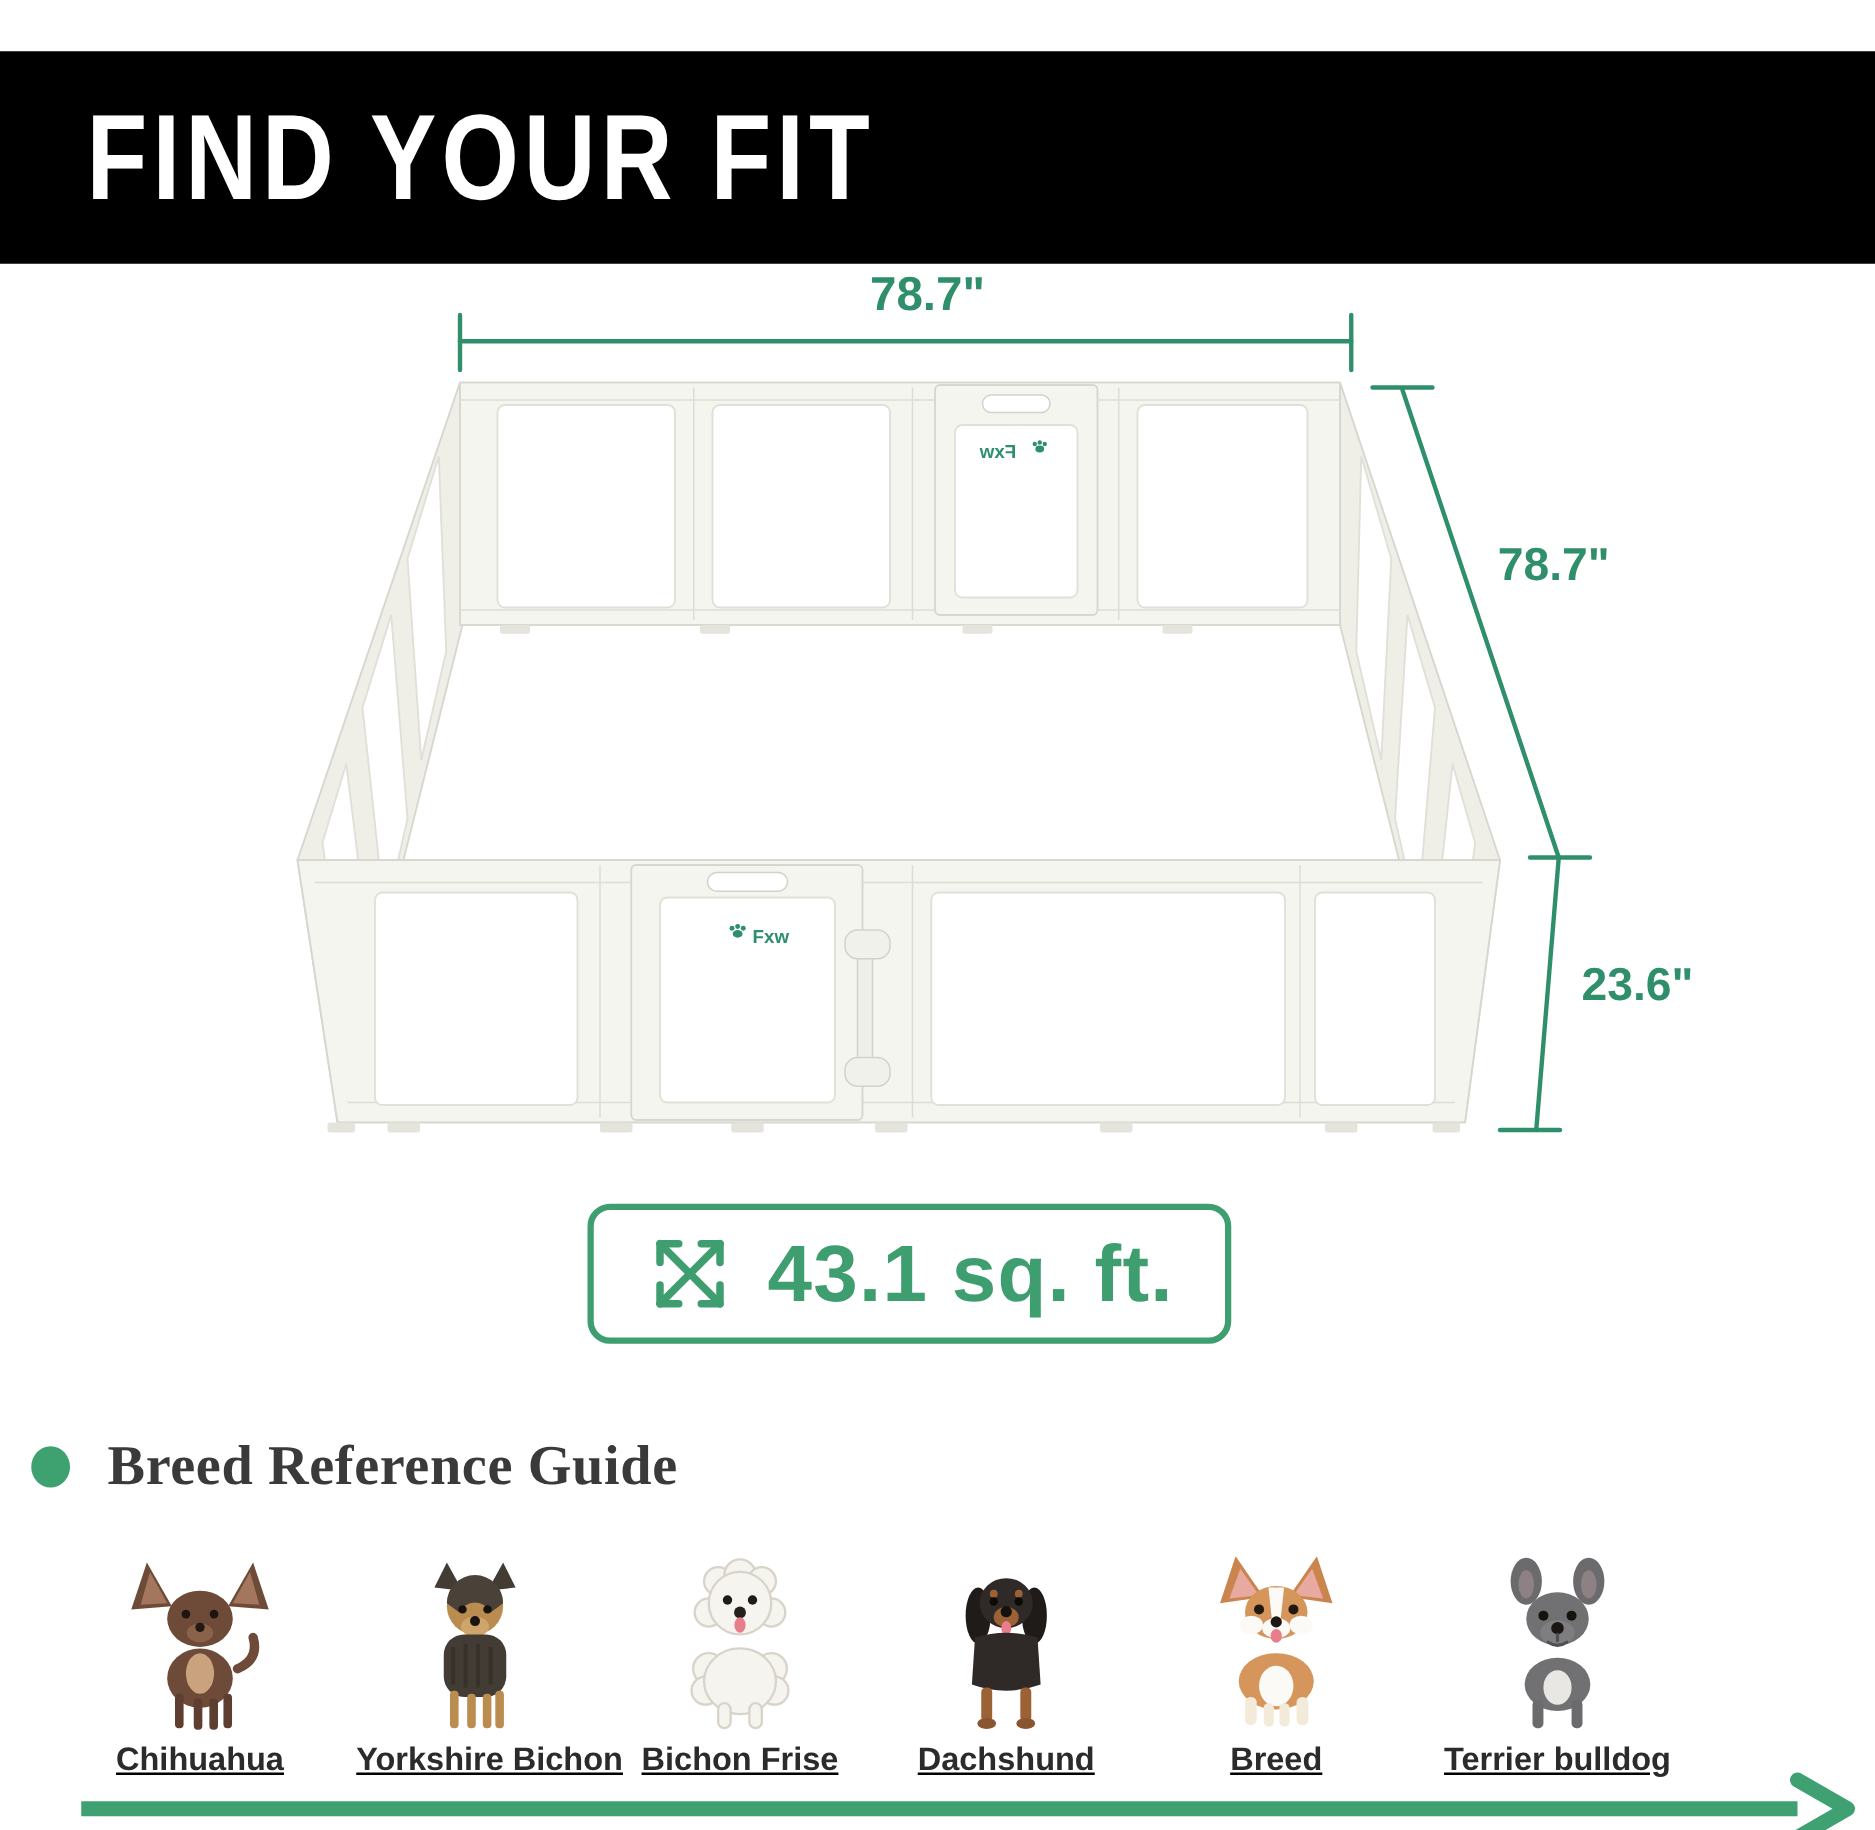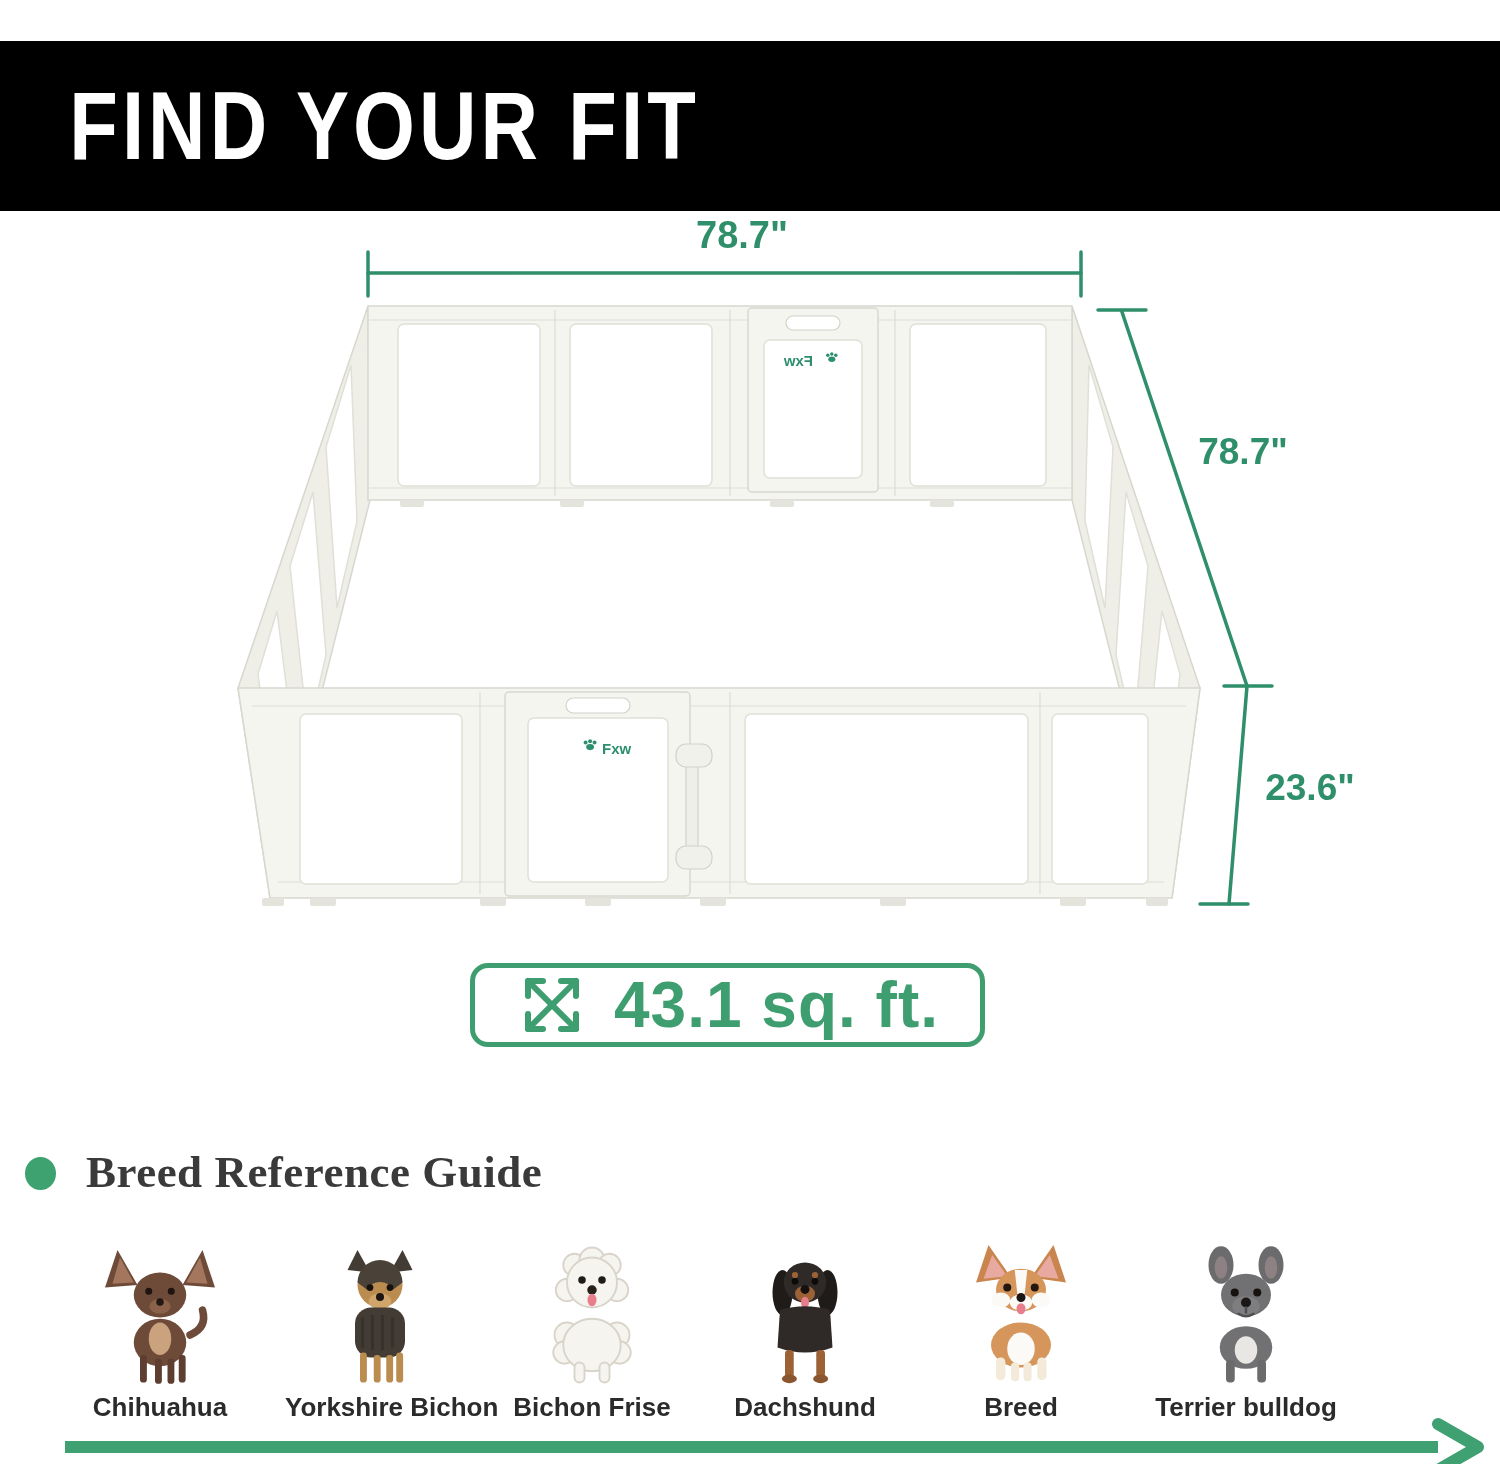--- a/index.html
+++ b/index.html
@@ -21,30 +21,30 @@
   .frame{fill:#f5f5f0;stroke:#d7d7cf;stroke-width:1.5;}
   .sidewall{fill:#efefe8;stroke:#d7d7cf;stroke-width:1.5;}
   .win{fill:#ffffff;stroke:#e0e0d8;stroke-width:1.5;}
   .joint{stroke:#dddDD5;stroke-width:1.2;}
   .foot{fill:#e4e4dd;}
   .dim{stroke:#2f8f6b;stroke-width:3.5;fill:none;stroke-linecap:round;}
   .dimtxt{fill:#2f8f6b;font-weight:bold;font-family:"Liberation Sans",sans-serif;}
   .logotxt{fill:#2e8f6e;font-weight:bold;font-family:"Liberation Sans",sans-serif;font-size:15px;}
   
   .areabox{
-    position:absolute;left:470px;top:963px;width:515px;height:84px;
+    position:absolute;left:470px;top:963px;width:515px;height:112px;
     border:5px solid #3f9e70;border-radius:18px;box-sizing:border-box;
     display:flex;align-items:center;justify-content:center;gap:26px;background:#fff;
   }
   .areabox .txt{color:#3f9e70;font-size:64px;font-weight:bold;letter-spacing:1px;white-space:nowrap;}
   
   .bg-head{position:absolute;left:86px;top:1146px;display:flex;align-items:center;font-family:Liberation Serif, serif;}
   .bg-dot{position:absolute;left:25px;top:1157px;width:31px;height:33px;border-radius:50%;background:#3da26f;}
   .bg-title{color:#3a3a3a;font-size:45px;font-weight:bold;letter-spacing:.5px;white-space:nowrap;}
-  .dogfig{position:absolute;top:1240px;width:190px;text-align:center;}
+  .dogfig{position:absolute;top:1240px;width:190px;text-align:center;text-decoration:underline;}
   .dogfig svg{width:150px;height:150px;display:block;margin:0 auto;}
   .doglabel{margin-top:2px;font-size:26px;font-weight:600;color:#2b2b2b;white-space:nowrap;}
 </style>
 </head>
 <body>
 
 <div class="hdr">
   <h1>FIND YOUR FIT</h1>
 </div>
 

